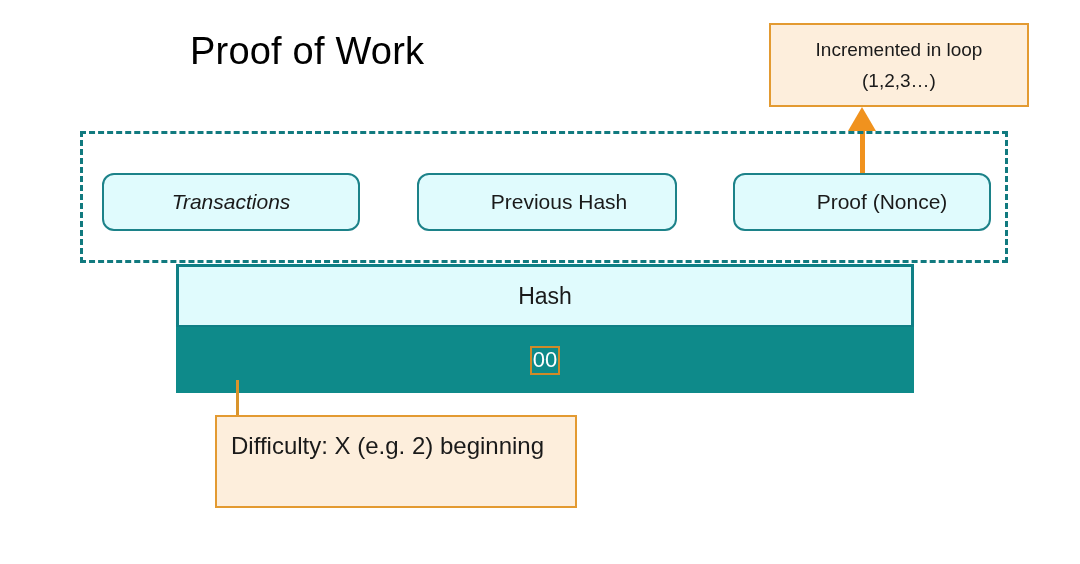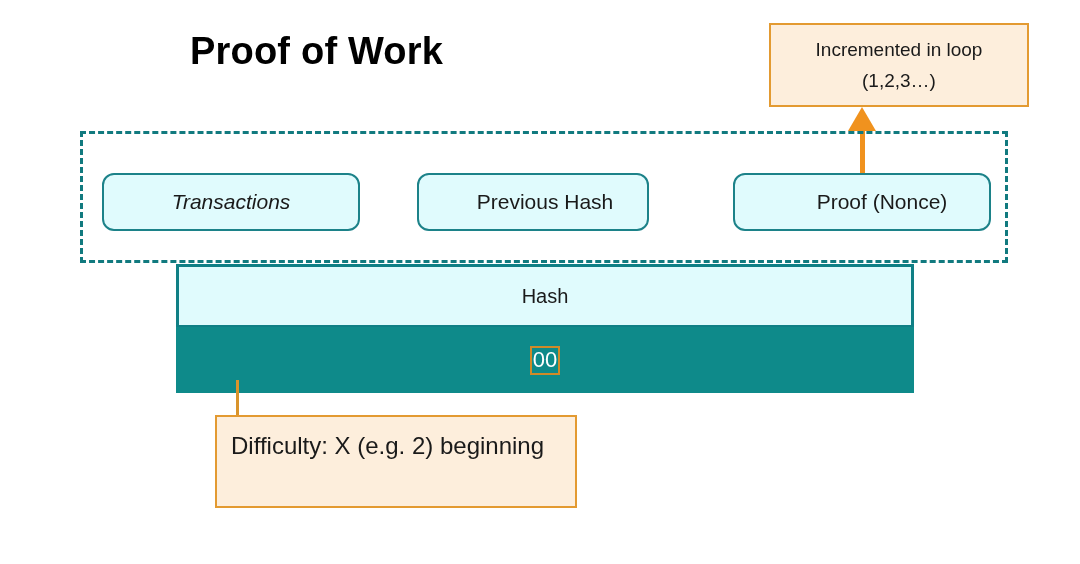--- a/index.html
+++ b/index.html
@@ -19,21 +19,21 @@
     overflow: hidden;
   }
 
   
   .title {
     position: absolute;
     left: 190px;
     top: 30px;
     width: 420px;
     font-size: 38px;
-    font-weight: bold;
+    font-weight: normal;
     color: #000000;
     letter-spacing: 0.2px;
     white-space: nowrap;
   }
 
   
   .callout {
     position: absolute;
     box-sizing: border-box;
     background: #fdeedc;
@@ -104,37 +104,37 @@
     border: 2px solid #1c8289;
     border-radius: 12px;
     display: flex;
     align-items: center;
     justify-content: center;
     font-size: 21px;
     color: #1a1a1a;
     height: 58px;
   }
   .fb-transactions { left: 102px; top: 173px; width: 258px; font-style: italic; }
-  .fb-prevhash     { left: 417px; top: 173px; width: 232px; padding-left: 24px; }
+  .fb-prevhash     { left: 417px; top: 173px; width: 260px; padding-left: 24px; }
   .fb-nonce        { left: 733px; top: 173px; width: 258px; padding-left: 40px; }
 
   
   .hash-header {
     position: absolute;
     left: 176px;
     top: 264px;
     width: 738px;
     height: 64px;
     box-sizing: border-box;
     background: #e0fbfd;
     border: 3px solid #0f7f85;
     display: flex;
     align-items: center;
     justify-content: center;
-    font-size: 20px;
+    font-size: 23px;
     color: #1a1a1a;
   }
   .hash-body {
     position: absolute;
     left: 176px;
     top: 327px;
     width: 738px;
     height: 66px;
     background: #0e8a8a;
     display: flex;

